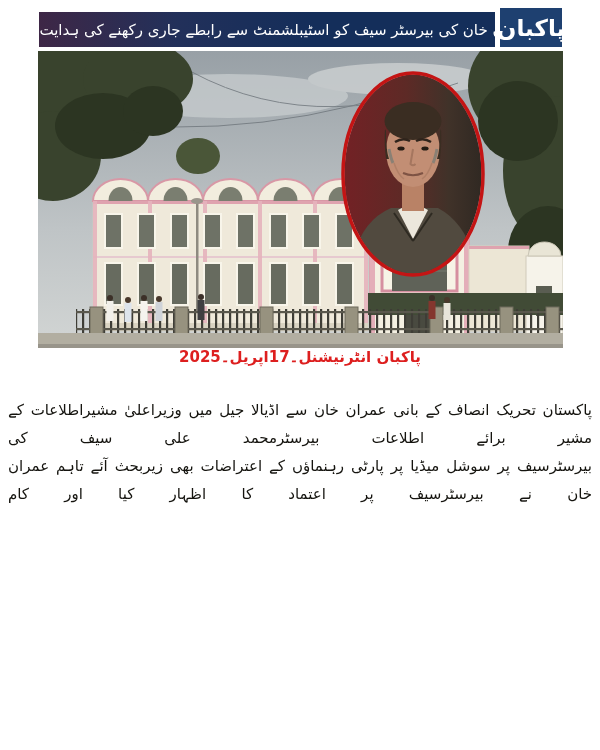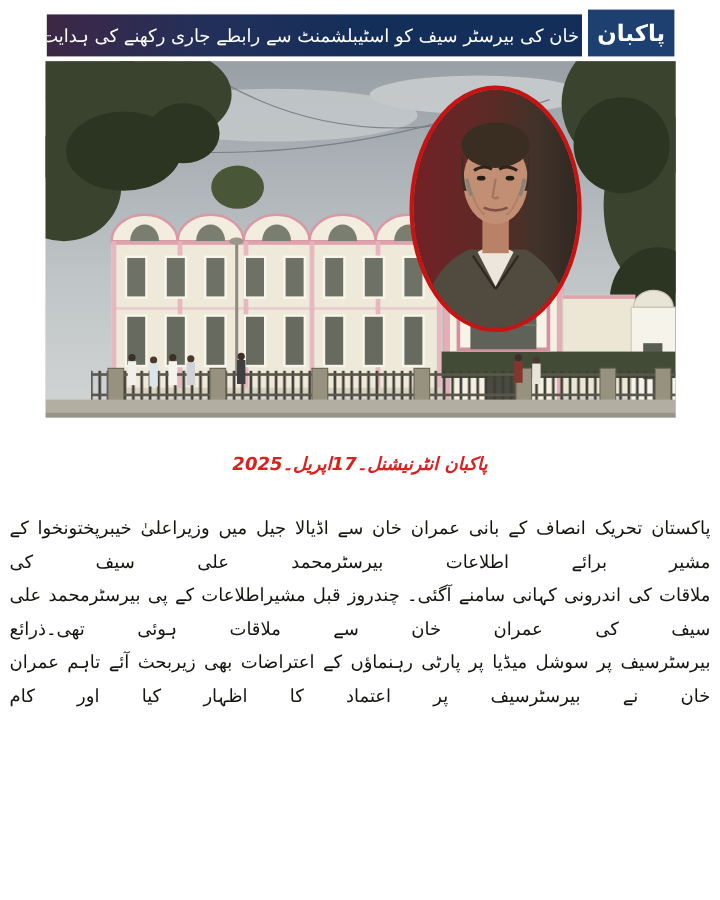--- a/index.html
+++ b/index.html
@@ -9,30 +9,30 @@
   }
   
   .masthead{display:flex;align-items:flex-end;margin:8px 38px 0 39px;height:39px;gap:5px;}
   .headline-bar{
     flex:1;height:35px;align-self:flex-end;
     background:linear-gradient(90deg,#3e2746 0%,#22305a 30%,#142e5a 60%,#142e5a 100%);
     color:#fff;display:flex;align-items:center;justify-content:center;
     direction:rtl;font-size:15px;white-space:nowrap;overflow:hidden;
   }
   .logo-box{
-    width:72px;height:39px;background:#1e4070;color:#fff;
-    font-weight:bold;font-size:19px;display:flex;align-items:center;justify-content:center;
+    width:62px;height:39px;background:#1e4070;color:#fff;
+    font-weight:bold;font-size:23px;display:flex;align-items:center;justify-content:center;
     direction:rtl;
   }
   
   .photo-wrap{width:525px;height:297px;margin:4px auto 0;position:relative;background:#aeb3b7;}
   .photo-wrap svg{display:block;}
   
-  .dateline{margin-top:30px;text-align:center;color:#dd1f1f;font-weight:bold;
-    font-size:15px;direction:rtl;font-style:italic;}
+  .dateline{text-align:center;color:#dd1f1f;font-weight:bold;
+    font-size:15px;direction:rtl;}
   
   .article{margin:30px 8px 0 8px;direction:rtl;color:#15140f;font-size:15px;}
   .body-line{text-align:justify;text-align-last:justify;line-height:28px;}
 </style>
 </head>
 <body>
 
 <div class="masthead">
   <div class="headline-bar">
     <span>عمران خان کی بیرسٹر سیف کو اسٹیبلشمنٹ سے رابطے جاری رکھنے کی ہدایت۔ذرائع</span>
@@ -261,16 +261,15 @@
     <ellipse cx="375" cy="123" rx="70" ry="101" fill="none" stroke="#c41414" stroke-width="3.5"></ellipse>
   </g>
 </svg>
 </div>
 
 <div class="dateline">
   <span>پاکبان انٹرنیشنل۔17اپریل۔2025</span>
 </div>
 
 <div class="article">
-    <div class="body-line">پاکستان تحریک انصاف کے بانی عمران خان سے اڈیالا جیل میں وزیراعلیٰ خیبرپختونخوا کے مشیر برائے اطلاعات بیرسٹرمحمد علی سیف کی</div>
-    <div class="body-line">ملاقات کی اندرونی کہانی سامنے آگئی۔ چندروز قبل مشیراطلاعات کے پی بیرسٹرمحمد علی سیف کی عمران خان سے ملاقات ہوئی تھی۔ذرائع</div>
+    <div class="body-line">پاکستان تحریک انصاف کے بانی عمران خان سے اڈیالا جیل میں وزیراعلیٰ مشیراطلاعات کے مشیر برائے اطلاعات بیرسٹرمحمد علی سیف کی</div>
     <div class="body-line">بیرسٹرسیف پر سوشل میڈیا پر پارٹی رہنماؤں کے اعتراضات بھی زیربحث آئے تاہم عمران خان نے بیرسٹرسیف پر اعتماد کا اظہار کیا اور کام</div>
   </div>
 
 </body></html>

